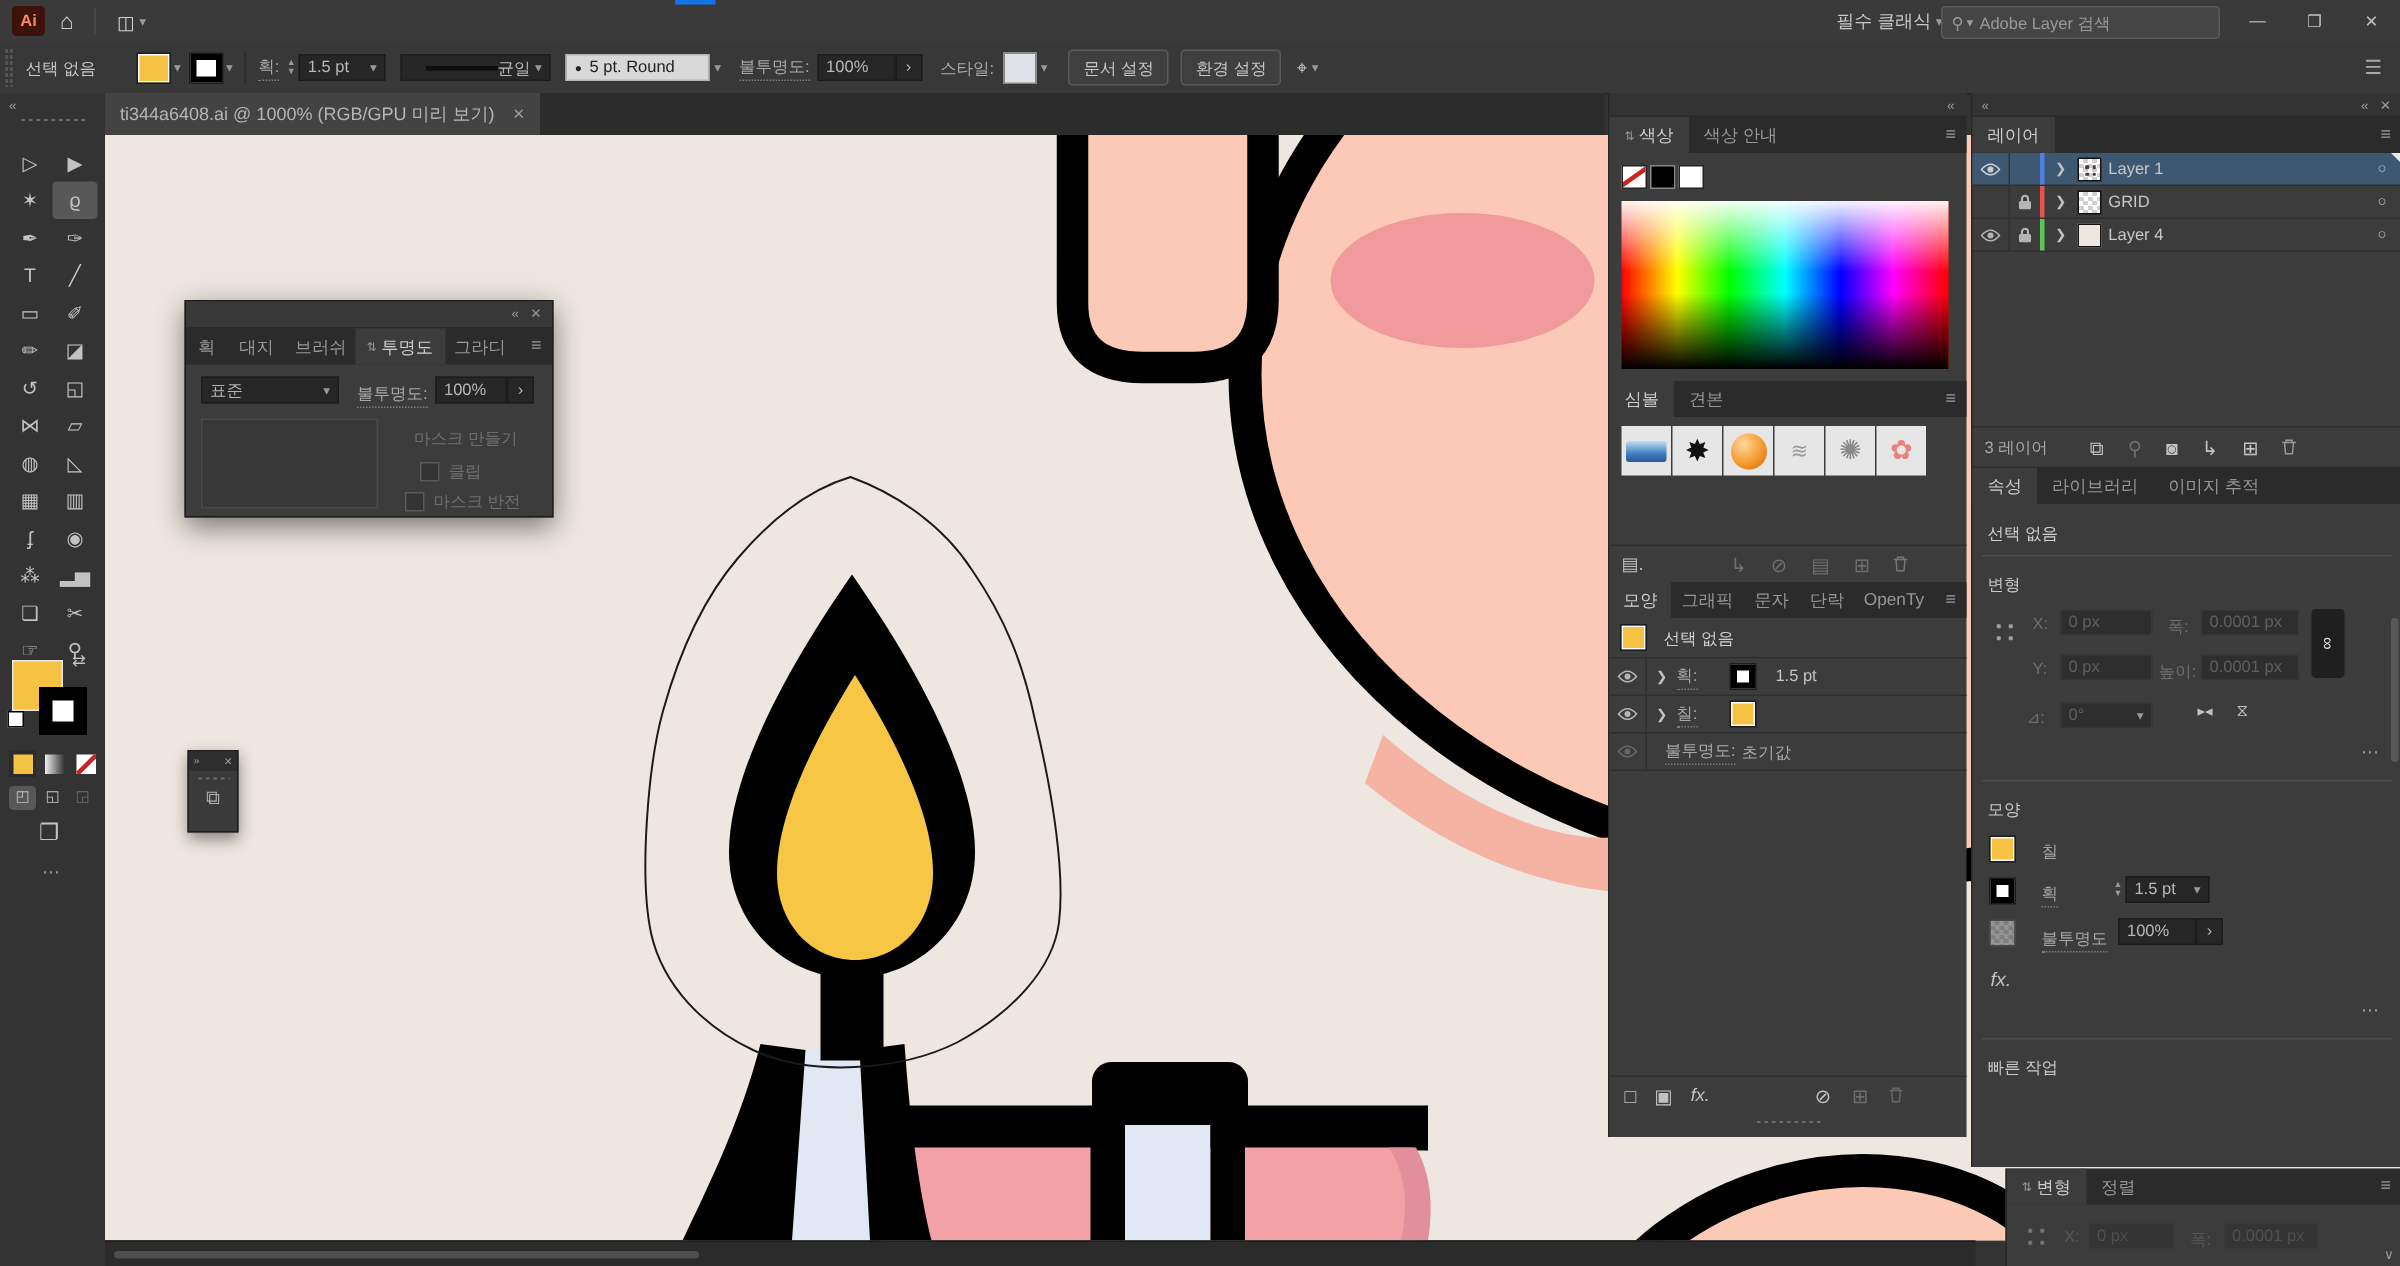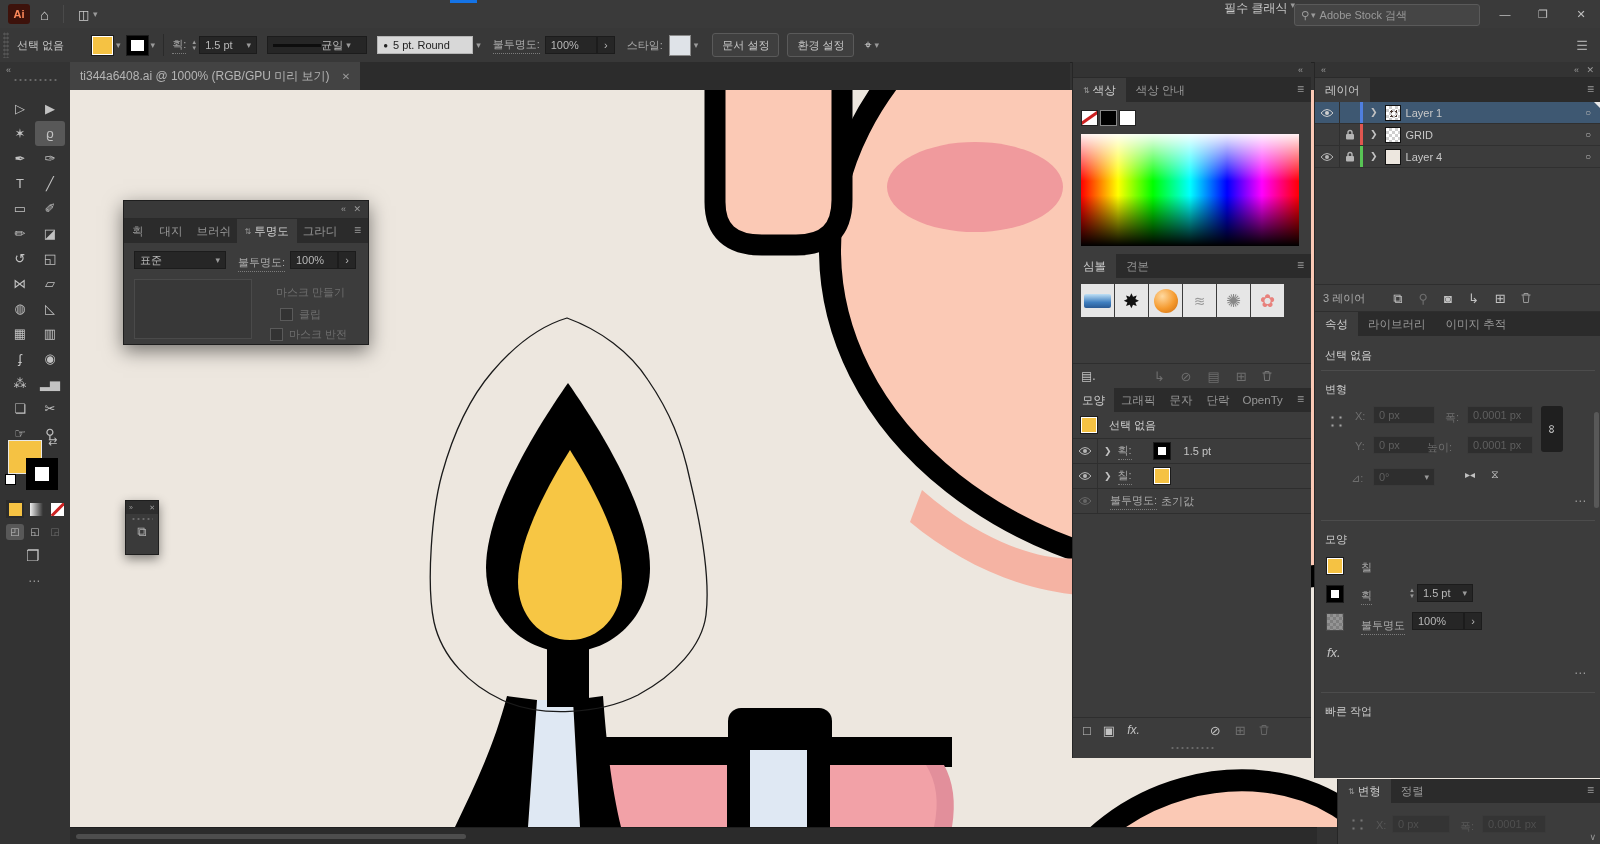--- a/index.html
+++ b/index.html
@@ -18,21 +18,21 @@
   
   #menubar{left:0;top:0;width:1600px;height:28px;background:#3a3a3a;border-bottom:1px solid #2a2a2a;display:flex;align-items:center}
   #ai-logo{width:22px;height:20px;margin-left:8px;background:#3d120b;border-radius:3px;color:#ff8a5b;
     font-weight:bold;font-size:11px;display:flex;align-items:center;justify-content:center}
   .menu-item{color:#cfcfcf;font-size:12.5px;padding:0 10px;height:28px;display:flex;align-items:center;cursor:default}
   #blue-strip{left:450px;top:0;width:27px;height:3px;background:#1473E6}
   #win-controls{position:absolute;right:0;top:0;display:flex}
   .winbtn{width:38px;height:28px;display:flex;align-items:center;justify-content:center;color:#c0c0c0;font-size:11px}
   #search-box{position:absolute;right:120px;top:4px;width:172px;height:20px;background:#454545;border:1px solid #5a5a5a;
     border-radius:3px;display:flex;align-items:center;padding:0 6px;color:#9a9a9a;font-size:11px}
-  #workspace-switch{position:absolute;right:305px;top:0;height:28px;display:flex;color:#c8c8c8;font-size:12px}
+  #workspace-switch{position:absolute;right:305px;top:0;height:28px;display:flex;align-items:center;color:#c8c8c8;font-size:12px}
   
   #optionsbar{left:0;top:28px;width:1600px;height:34px;background:#383838;border-bottom:1px solid #222;display:flex;align-items:center}
   .obar-sep{width:1px;height:22px;background:#2a2a2a;margin:0 8px}
   .sw-btn{display:flex;align-items:center;margin-left:6px}
   .btn{background:#3f3f3f;border:1px solid #5a5a5a;border-radius:3px;color:#c6c6c6;font-size:11px;height:22px;
     display:flex;align-items:center;padding:0 9px;margin-left:8px;white-space:nowrap}
   
   #toolbar{left:0;top:62px;width:70px;height:782px;background:#333;border-right:1px solid #262626}
   #tools-grid{position:absolute;left:5px;top:34px;width:60px;display:grid;grid-template-columns:30px 30px;grid-auto-rows:25px}
   .tool{display:flex;align-items:center;justify-content:center;border-radius:3px}
@@ -85,21 +85,21 @@
   <div class="menu-item" style="font-size:15px">⌂</div>
   <div style="width:1px;height:18px;background:#4a4a4a;margin:0 4px"></div>
   <div class="menu-item">◫ <span class="chev">▾</span></div>
   <div id="workspace-switch">
     <span>필수 클래식</span>
       <span class="chev">▾</span>
     </div>
   <div id="search-box">
     <span style="margin-right:2px">⚲</span>
     <span class="chev" style="margin:0 4px 0 0">▾</span>
-    <span>Adobe Stock 검색</span>
+    <span>Adobe Layer 검색</span>
   </div>
   <div id="win-controls">
     <span class="winbtn">—</span>
     <span class="winbtn">❐</span>
     <span class="winbtn">✕</span>
   </div>
 </div>
 <div id="blue-strip" class="abs"></div>
 
 <div id="optionsbar" class="abs">
@@ -116,21 +116,21 @@
   <div class="obar-sep"></div>
   <span class="lbl dotted">획:</span>
   <div class="stepper" style="margin-left:5px">
       <span>▲</span>
       <span>▼</span>
     </div>
   <div class="field" style="width:58px;justify-content:space-between">
     <span>1.5 pt</span>
       <span class="chev">▾</span>
     </div>
-  <div class="field" style="width:100px;margin-left:10px;justify-content:flex-start">
+  <div class="field" style="width:100px;margin-left:10px;justify-content:flex-end">
     <span style="display:inline-block;width:48px;height:3px;background:#0d0d0d"></span>
     <span>균일</span>
       <span class="chev">▾</span>
     </div>
   <div class="field" style="width:96px;margin-left:10px;background:#d8d8d8;border-color:#b5b5b5;color:#222">
     <span style="font-size:8px;margin-right:5px">●</span>
     <span>5 pt. Round</span>
     </div>
   <span class="chev">▾</span>
   <span class="lbl dotted" style="margin-left:12px">불투명도:</span>
@@ -568,21 +568,21 @@
     <div class="dots9" style="position:absolute;left:12px;top:76px"></div>
     <span class="lbl dim" style="position:absolute;left:40px;top:74px">X:</span>
     <div class="field disabled" style="position:absolute;left:58px;top:70px;width:62px">0 px</div>
     <span class="lbl dim" style="position:absolute;left:130px;top:74px">폭:</span>
     <div class="field disabled" style="position:absolute;left:152px;top:70px;width:66px">0.0001 px</div>
     <div style="position:absolute;left:226px;top:70px;width:22px;height:46px;background:#1f1f1f;border-radius:3px;display:flex;align-items:center;justify-content:center">
       <span style="color:#ddd;display:inline-block;transform:rotate(90deg);font-size:12px">∞</span>
       </div>
     <span class="lbl dim" style="position:absolute;left:40px;top:104px">Y:</span>
     <div class="field disabled" style="position:absolute;left:58px;top:100px;width:62px">0 px</div>
-    <span class="lbl dim" style="position:absolute;left:112px;top:104px">높이:</span>
+    <span class="lbl dim" style="position:absolute;left:124px;top:104px">높이:</span>
     <div class="field disabled" style="position:absolute;left:152px;top:100px;width:66px">0.0001 px</div>
     <span class="lbl dim" style="position:absolute;left:36px;top:136px">⊿:</span>
     <div class="field disabled" style="position:absolute;left:58px;top:132px;width:62px;justify-content:space-between">
       <span>0°</span>
         <span class="chev">▾</span>
       </div>
     <span class="glyph" style="position:absolute;left:150px;top:134px;font-size:10px">▸◂</span>
     <span class="glyph" style="position:absolute;left:176px;top:133px;font-size:11px">⧖</span>
     <span class="ellipsis" style="position:absolute;right:14px;top:158px">⋯</span>
     <hr class="hrline" style="position:absolute;left:0;right:0;top:184px">

